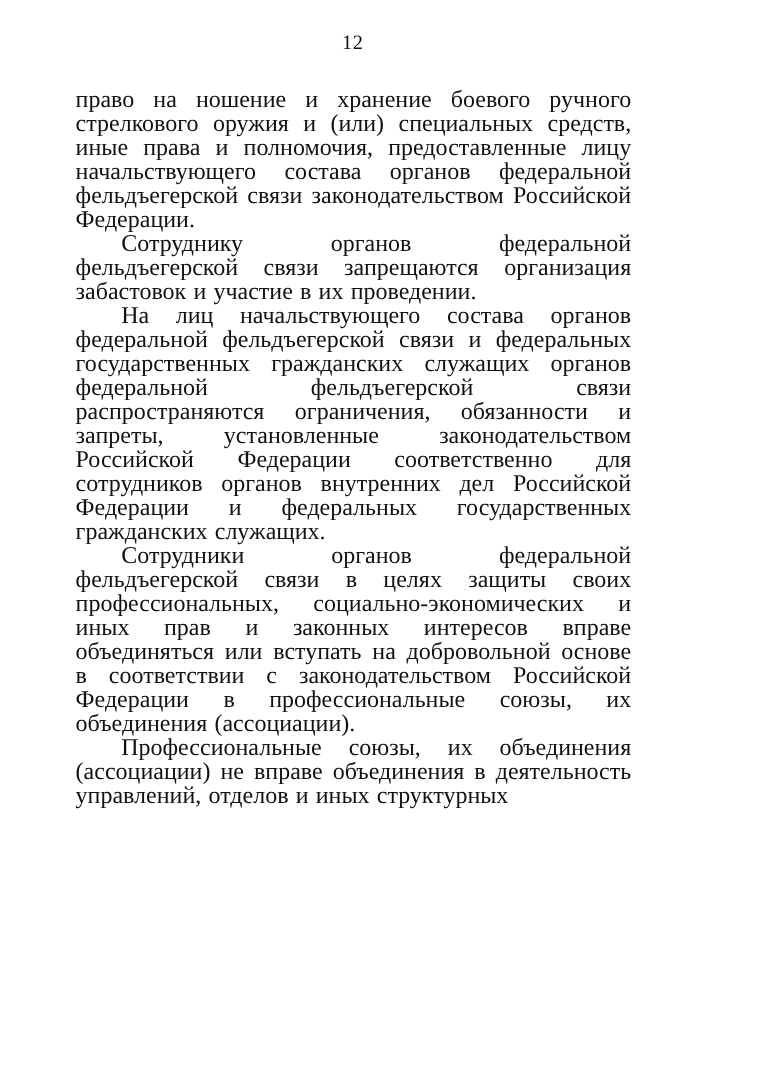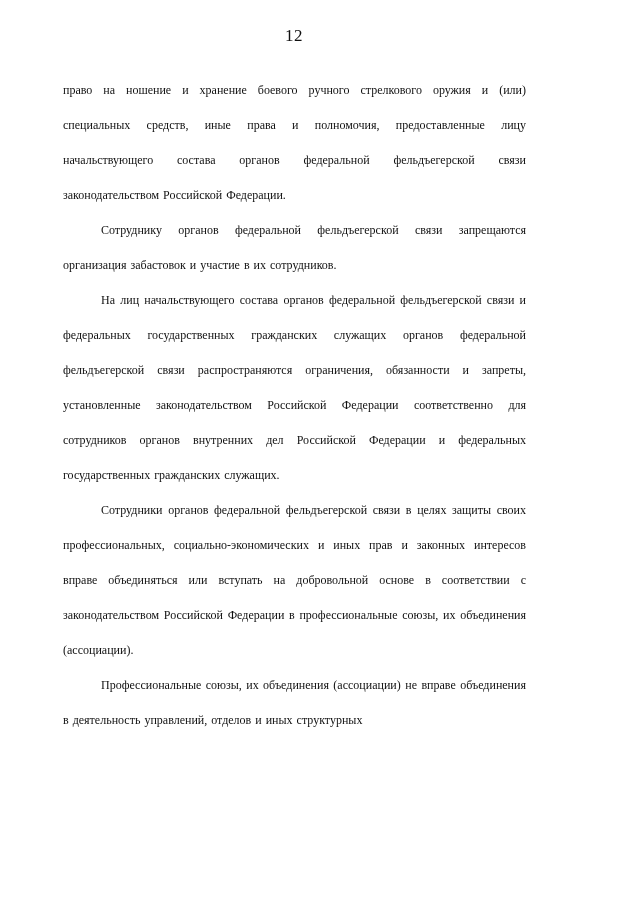--- a/index.html
+++ b/index.html
@@ -19,22 +19,22 @@
   }
   .page-number {
     margin-top: 26px;
     text-align: center;
     font-size: 17px;
     line-height: 20px;
     letter-spacing: 0.5px;
   }
   .body-text {
     margin: 27px 62px 0 63px;
-    font-size: 12px;
-    line-height: 35px;
+    font-size: 20px;
+    line-height: 20px;
     text-align: justify;
     text-justify: inter-word;
   }
   .body-text p {
     margin: 0;
     padding: 0;
     text-indent: 38px;
     word-spacing: 1px;
   }
   .body-text p.no-indent {
@@ -42,18 +42,18 @@
   }
 </style>
 </head>
 <body>
 
 <div class="page">
   <div class="page-number">12</div>
 
   <div class="body-text">
     <p class="no-indent">право на ношение и хранение боевого ручного стрелкового оружия и (или) специальных средств, иные права и полномочия, предоставленные лицу начальствующего состава органов федеральной фельдъегерской связи законодательством Российской Федерации.</p>
-    <p>Сотруднику органов федеральной фельдъегерской связи запрещаются организация забастовок и участие в их сотрудников.</p>
+    <p>Сотруднику органов федеральной фельдъегерской связи запрещаются организация забастовок и участие в их проведении.</p>
     <p>На лиц начальствующего состава органов федеральной фельдъегерской связи и федеральных государственных гражданских служащих органов федеральной фельдъегерской связи распространяются ограничения, обязанности и запреты, установленные законодательством Российской Федерации соответственно для сотрудников органов внутренних дел Российской Федерации и федеральных государственных гражданских служащих.</p>
     <p>Сотрудники органов федеральной фельдъегерской связи в целях защиты своих профессиональных, социально-экономических и иных прав и законных интересов вправе объединяться или вступать на добровольной основе в соответствии с законодательством Российской Федерации в профессиональные союзы, их объединения (ассоциации).</p>
     <p>Профессиональные союзы, их объединения (ассоциации) не вправе объединения в деятельность управлений, отделов и иных структурных</p>
   </div>
 </div>
 
 </body></html>

